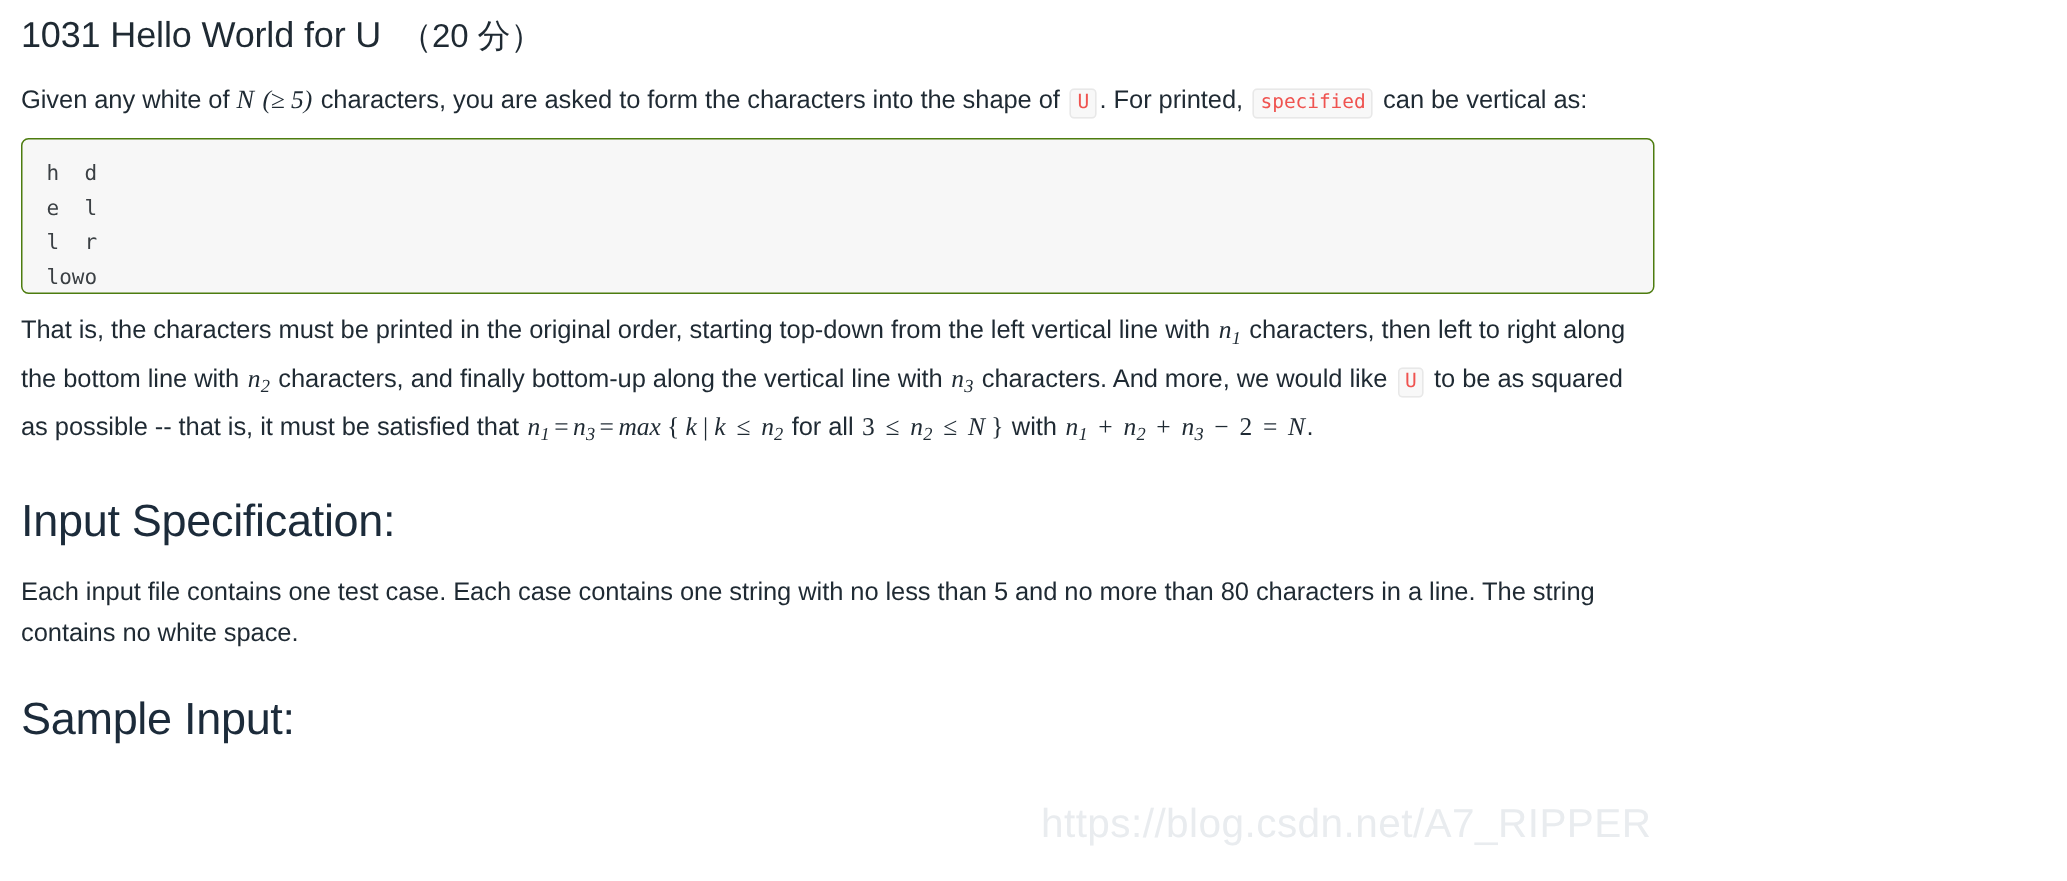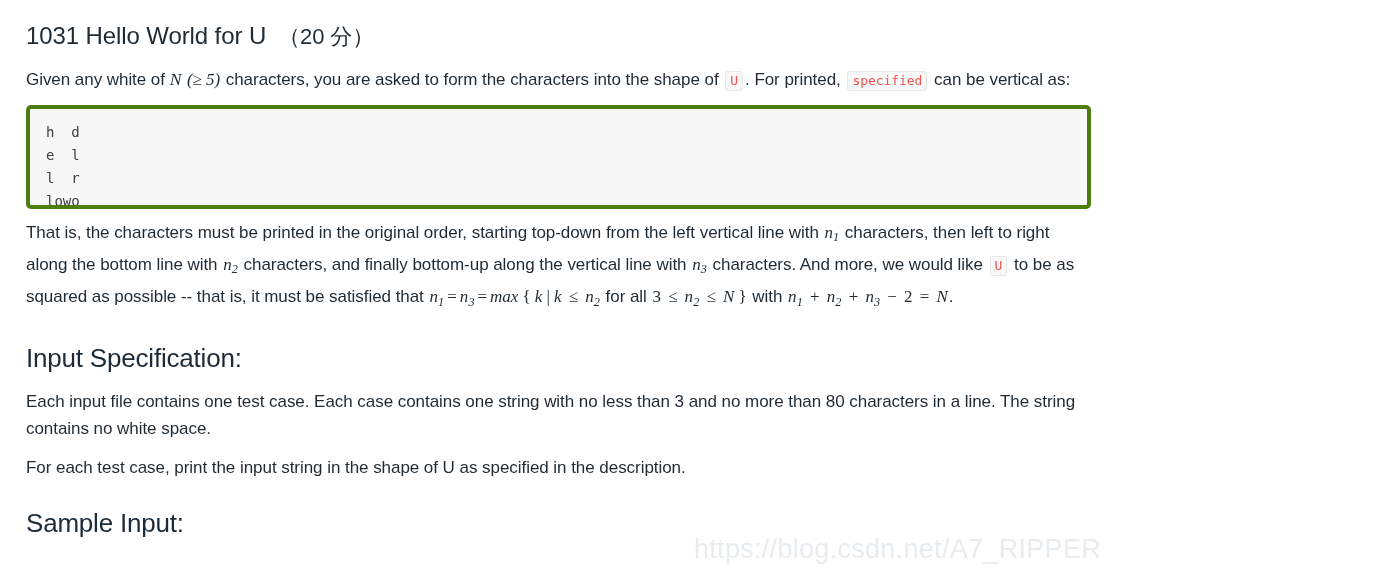--- a/index.html
+++ b/index.html
@@ -12,21 +12,21 @@
     height: 587px;
     overflow: hidden;
     font-family: "Liberation Sans", sans-serif;
     color: #1f2a33;
     position: relative;
   }
   .page {
     position: relative;
     width: 1117px;
     height: 587px;
-    padding: 12px;
+    padding: 0;
     box-sizing: border-box;
   }
   .content {
     padding: 0 14px;
     box-sizing: border-box;
   }
 
   
   .problem-title {
     font-size: 24px;
@@ -92,37 +92,37 @@
     border-radius: 3px;
     padding: 1px 4px 2px 4px;
     margin: 0 2px;
     white-space: nowrap;
     line-height: 1;
   }
 
   
   pre.codeblock {
     background: #f7f7f7;
-    border: 4px solid #4d7c0f;
+    border: 1px solid #4d7c0f;
     border-radius: 5px;
     margin: 8px 0 10px 0;
     padding: 12px 16px 14px 16px;
     font-family: "DejaVu Sans Mono", "Liberation Mono", monospace;
     font-size: 14px;
     line-height: 23px;
     color: #3b4044;
     overflow: hidden;
     white-space: pre;
     box-sizing: border-box;
     height: 104px;
   }
 
   
   h2.section-heading {
-    font-size: 26px;
+    font-size: 30px;
     font-weight: 400;
     color: #1c2b3a;
     margin: 26px 0 14px 0;
     line-height: 1.25;
     letter-spacing: -0.2px;
   }
   h2.section-heading.tight {
     margin-top: 24px;
   }
   h2.section-heading.cut {
@@ -162,23 +162,22 @@
 e  l
 l  r
 lowo</pre>
 
     <p class="para">
       <span>That is, the characters must be printed in the original order, starting top-down from the left vertical line with </span><span class="math"><span>n</span><sub>1</sub></span><span> characters, then left to right along the bottom line with </span><span class="math"><span>n</span><sub>2</sub></span><span> characters, and finally bottom-up along the vertical line with </span><span class="math"><span>n</span><sub>3</sub></span><span> characters. And more, we would like </span><code class="inline">U</code><span> to be as squared as possible -- that is, it must be satisfied that </span><span class="math"><span>n<sub>1</sub></span><span class="op">=</span><span>n<sub>3</sub></span><span class="op">=</span><span>max</span> <span class="up">{</span> <span>k</span> <span class="up">|</span> <span>k</span> <span class="op">≤</span> <span>n<sub>2</sub></span></span><span> for all </span><span class="math"><span class="num">3</span> <span class="op">≤</span> <span>n<sub>2</sub></span> <span class="op">≤</span> <span class="up"><i>N</i></span> <span class="up">}</span></span><span> with </span><span class="math"><span>n<sub>1</sub></span> <span class="op">+</span> <span>n<sub>2</sub></span> <span class="op">+</span> <span>n<sub>3</sub></span> <span class="op">−</span> <span class="num">2</span> <span class="op">=</span> <span class="up"><i>N</i></span></span><span>.</span>
     </p>
 
     <h2 class="section-heading">Input Specification:</h2>
 
-    <p class="para">Each input file contains one test case. Each case contains one string with no less than 3 and no more than 80 characters in a line. The string contains no white space.</p>
+    <p class="para">Each input file contains one test case. Each case contains one string with no less than 5 and no more than 80 characters in a line. The string contains no white space.</p>
 
 
-    <p class="para">For each test case, print the input string in the shape of U as specified in the description.</p>
 
     <h2 class="section-heading cut">Sample Input:</h2>
 
   </div>
 
   <div class="watermark">https://blog.csdn.net/A7_RIPPER</div>
 </div>
 
 </body></html>

